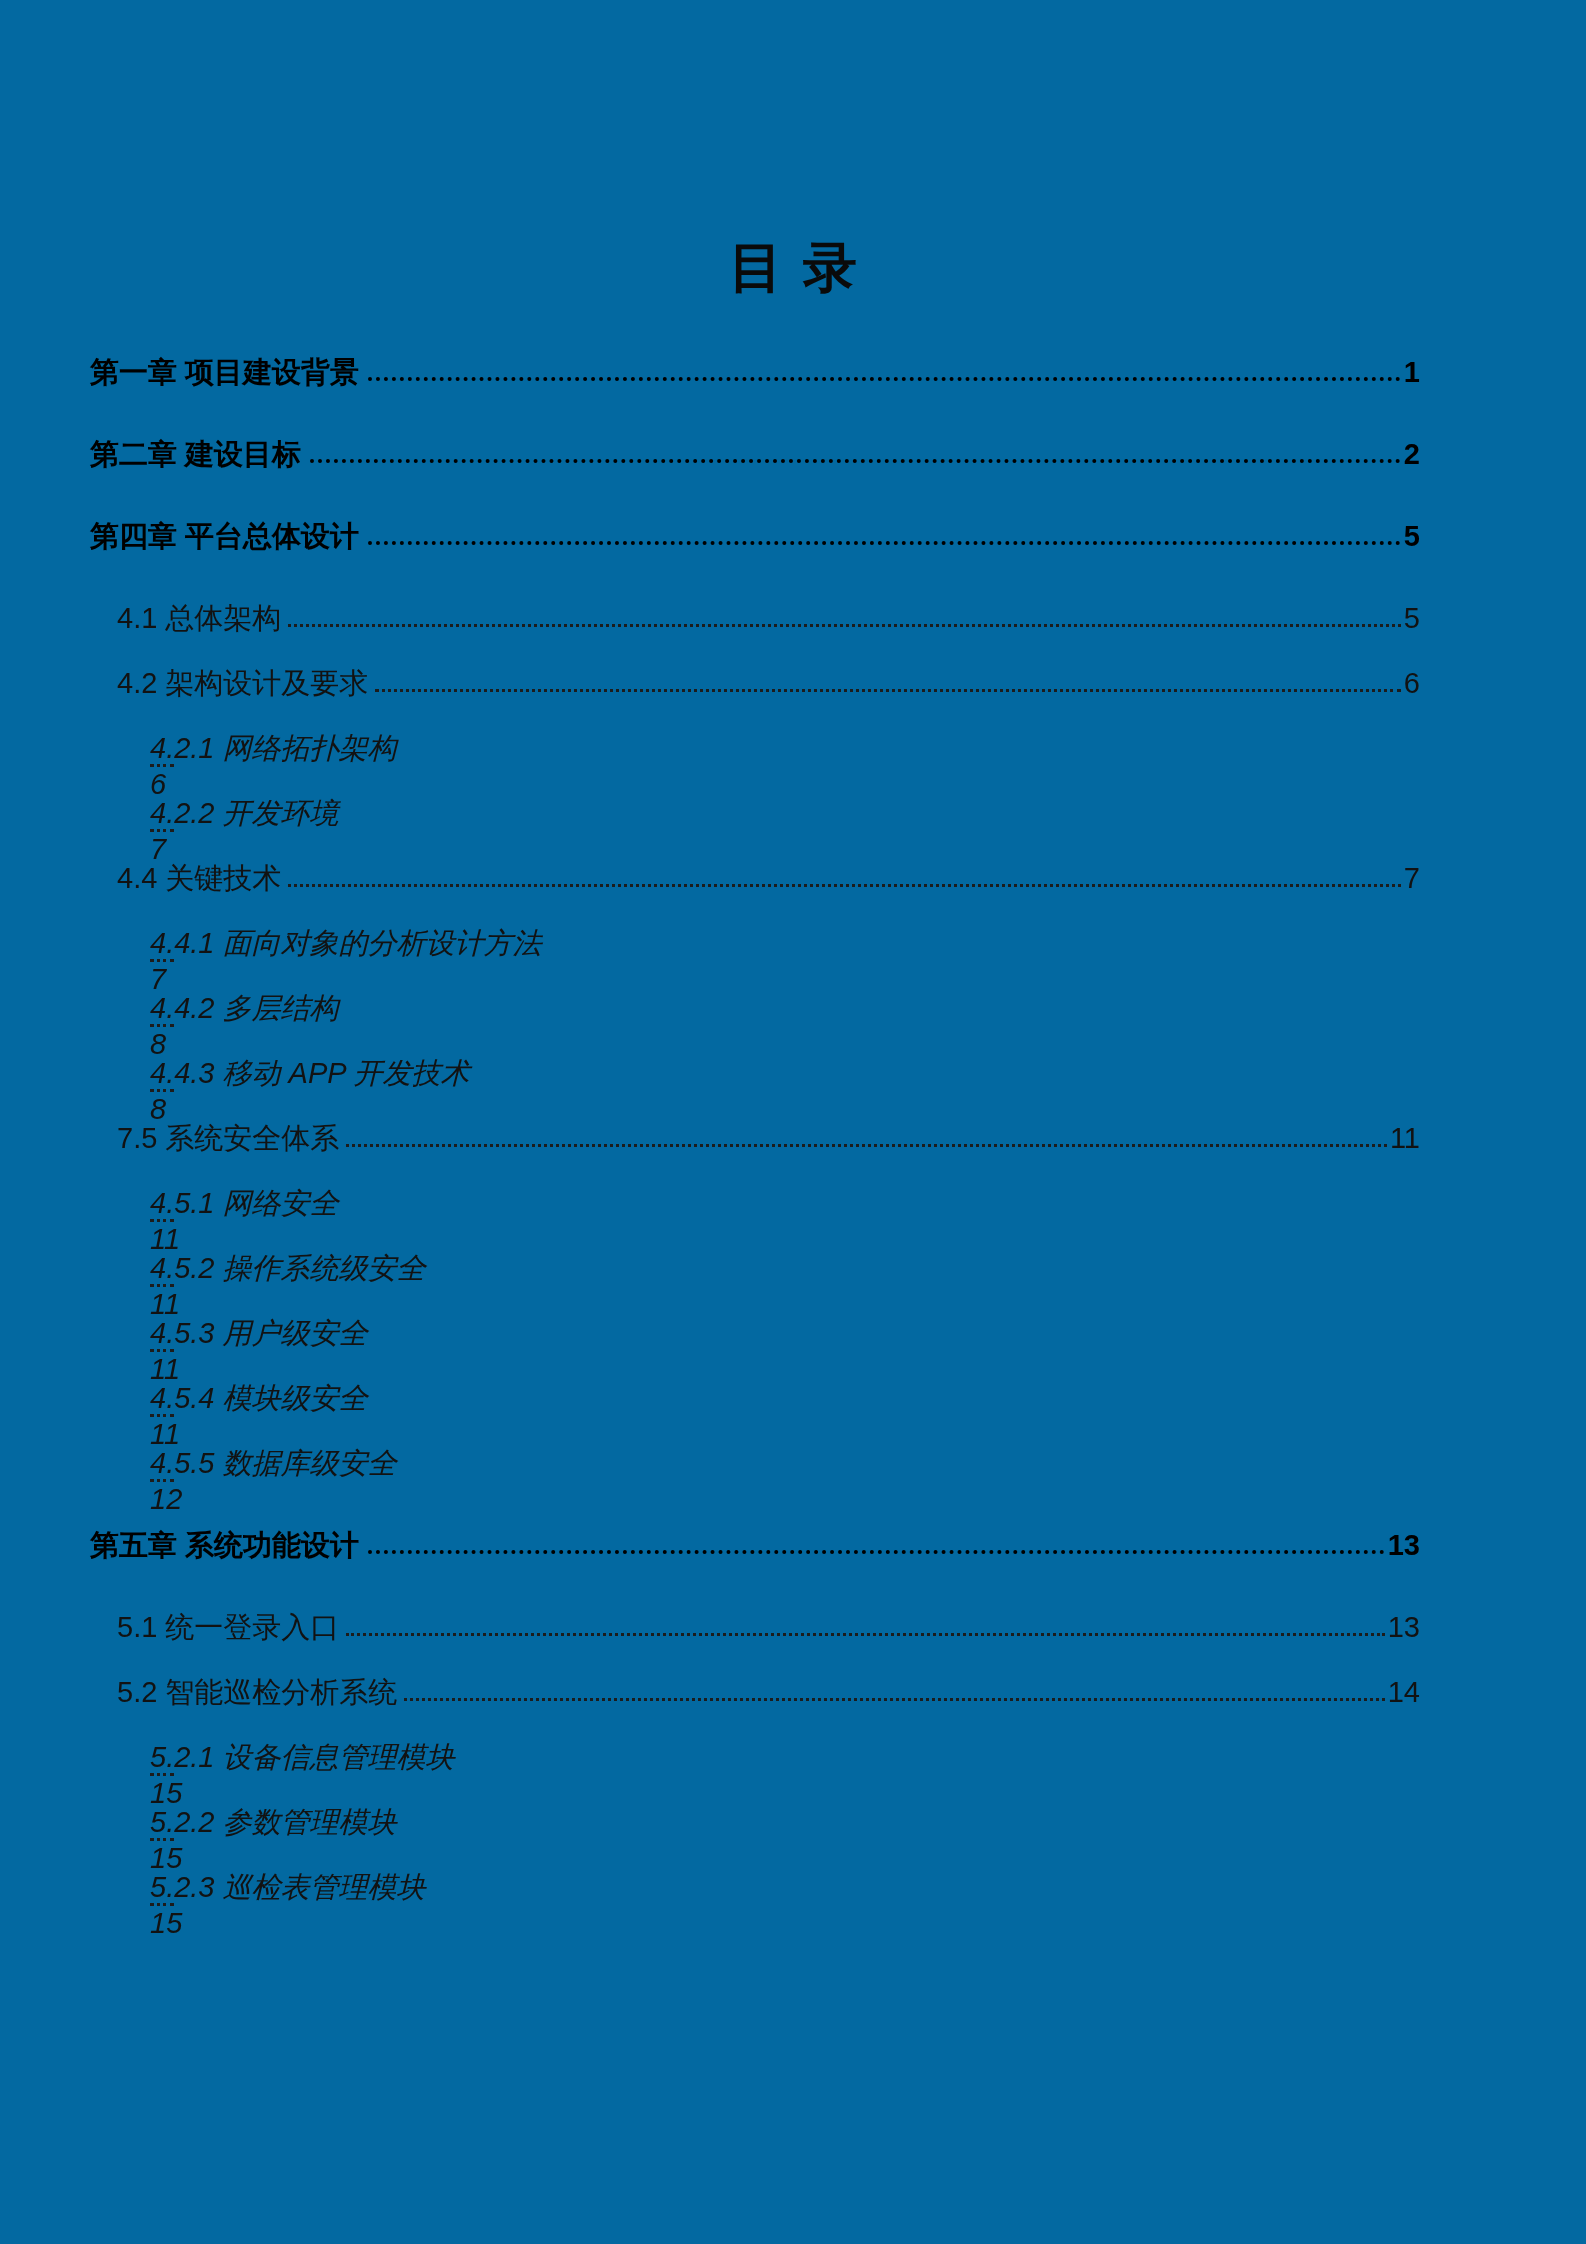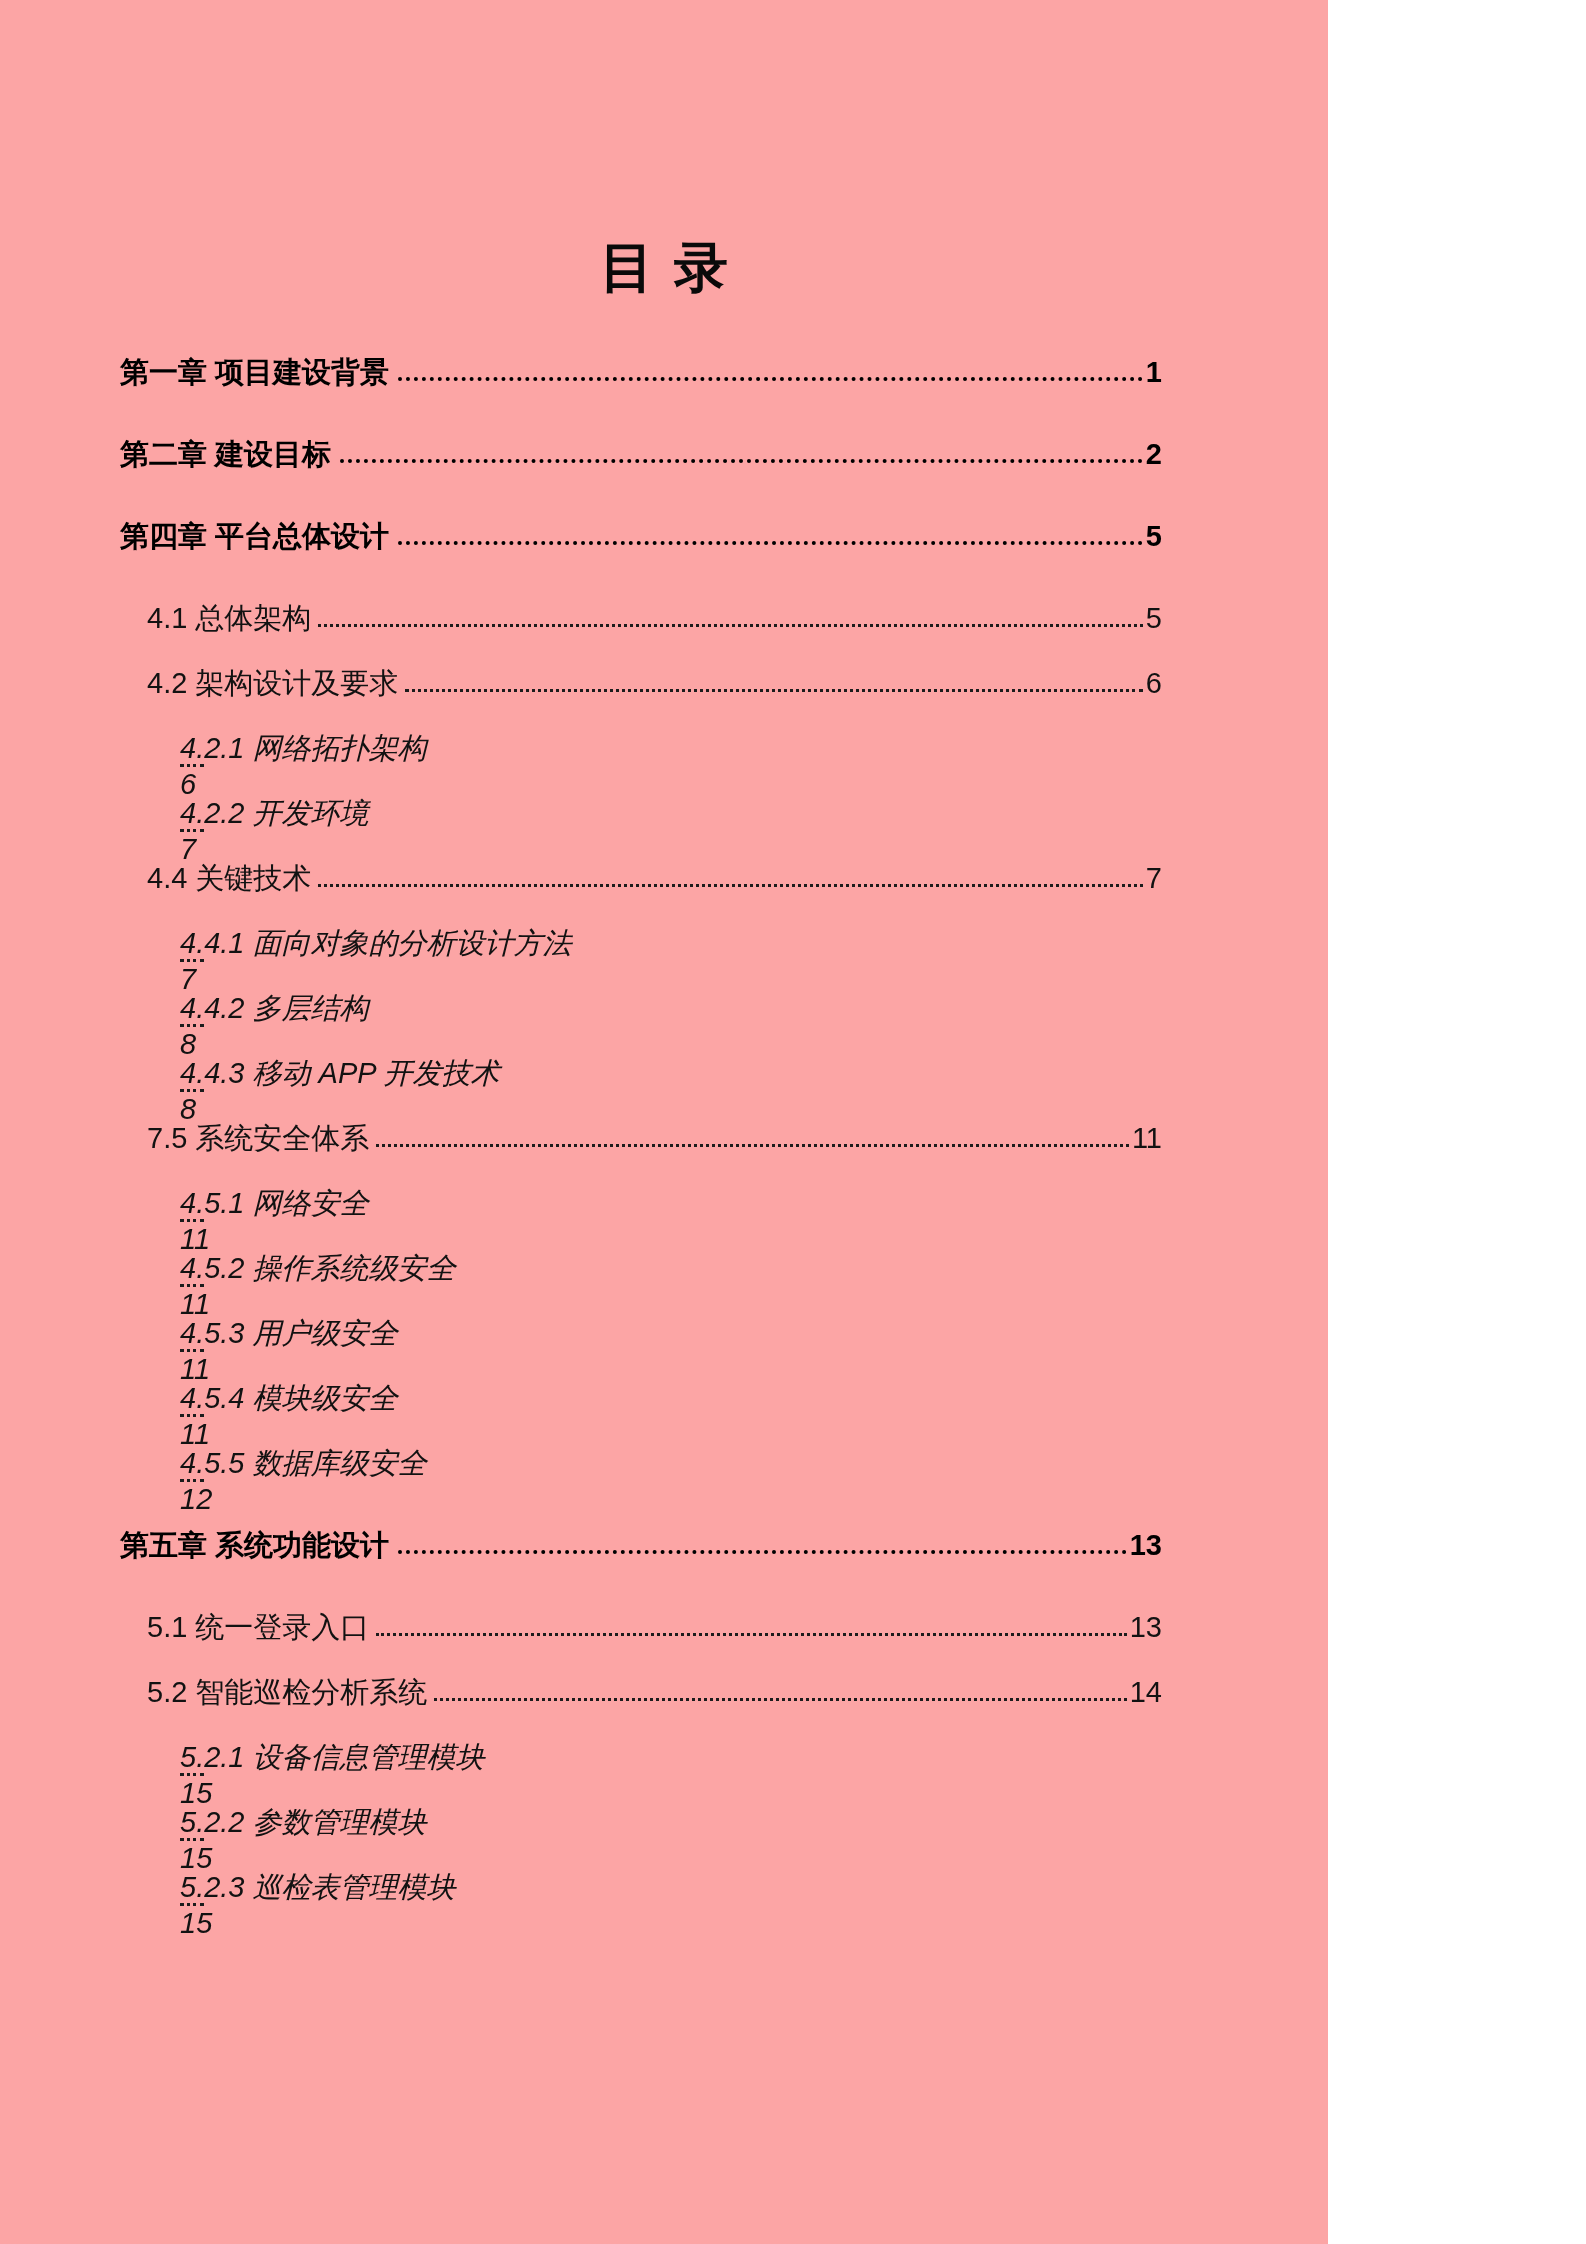--- a/index.html
+++ b/index.html
@@ -2,39 +2,39 @@
 <html><head>
 <meta charset="utf-8">
 <style>
   html, body {
     margin: 0;
     padding: 0;
     background: #ffffff;
   }
   .page {
     position: relative;
-    width: 1328px;
+    width: 1586px;
     height: 2244px;
-    background: #fca5a5;
+    background: #0369a1;
     color: #000000;
     font-family: "Liberation Sans", "DejaVu Sans", sans-serif;
     overflow: hidden;
   }
   .doc-title {
     padding-top: 236px;
     text-align: center;
     font-size: 54px;
     line-height: 62px;
     font-weight: 700;
     letter-spacing: 20px;
     text-indent: 20px;
     color: #0a0a0a;
   }
   .toc {
-    padding: 27px 166px 0 120px;
+    padding: 27px 166px 0 90px;
   }
   .toc-row {
     display: flex;
     align-items: baseline;
     height: 65px;
     box-sizing: border-box;
     padding-top: 14px;
     font-size: 29px;
     line-height: 33px;
     color: #121212;

